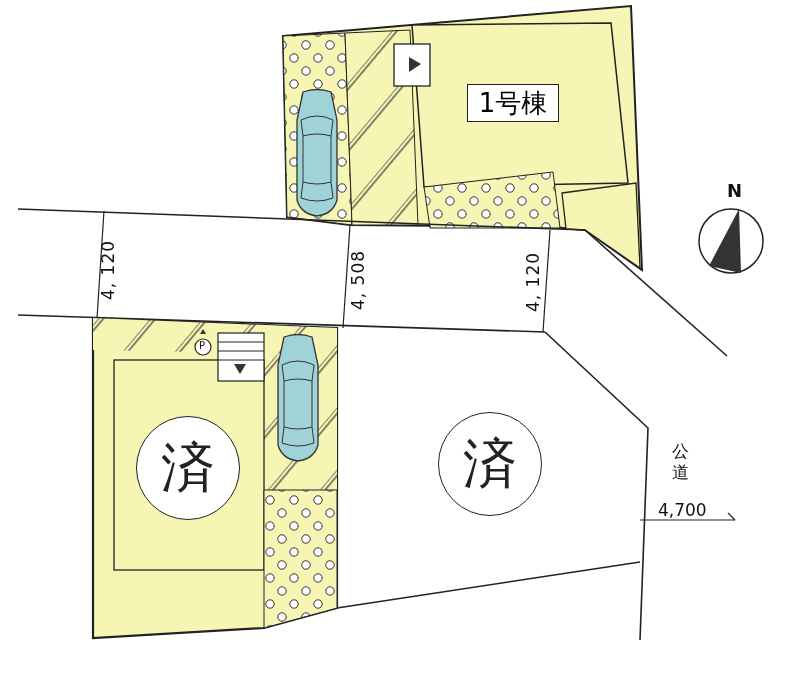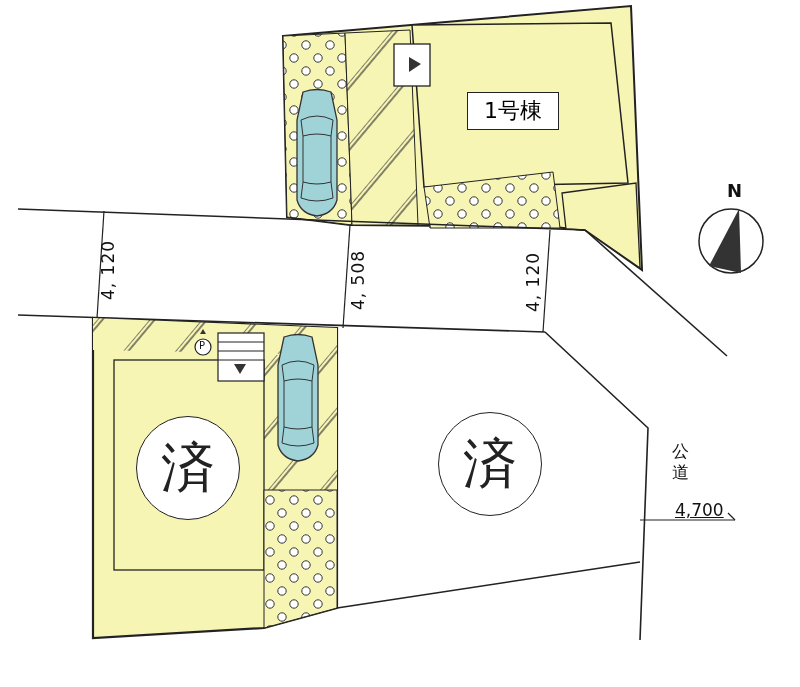--- a/index.html
+++ b/index.html
@@ -1,22 +1,22 @@
 <!DOCTYPE html>
 <html><head>
 <meta charset="utf-8">
 <style>
   html, body { margin:0; padding:0; background:#ffffff; }
   body { width:800px; height:687px; position:relative; overflow:hidden;
          font-family:"DejaVu Sans", "Liberation Sans", sans-serif; }
   #plan { position:absolute; left:0; top:0; width:800px; height:687px; }
   .lbl { position:absolute; color:#111; line-height:1; white-space:nowrap; }
   .dim-v { font-size:17px; transform:rotate(-90deg); transform-origin:left top; letter-spacing:1px; }
-  .house-label { position:absolute; left:467px; top:92px; width:90px; height:36px;
-                 border:1.5px solid #222; background:#fff; font-size:22px;
+  .house-label { position:absolute; left:467px; top:84px; width:90px; height:36px;
+                 border:1.5px solid #222; background:#fff; font-size:26px;
                  display:flex; align-items:center; justify-content:center; }
   .sold { position:absolute; width:102px; height:102px; border:1.5px solid #222; border-radius:50%;
           background:#fff; display:flex; align-items:center; justify-content:center;
           font-size:54px; color:#222; font-family:"DejaVu Sans", sans-serif; }
   .road { font-size:17px; }
   .north { position:absolute; left:727px; top:182px; font-size:18px; font-weight:bold; }
 </style>
 </head>
 <body>
 
@@ -95,16 +95,16 @@
 
 <div class="sold" style="left:136px;top:416px;">済</div>
 <div class="sold" style="left:438px;top:412px;">済</div>
 
 <div class="lbl dim-v" style="left:100px;top:300px;">4, 120</div>
 <div class="lbl dim-v" style="left:350px;top:310px;">4, 508</div>
 <div class="lbl dim-v" style="left:525px;top:312px;">4, 120</div>
 
 <div class="lbl road" style="left:672px;top:443px;">公</div>
 <div class="lbl road" style="left:672px;top:464px;">道</div>
-<div class="lbl road" style="left:675px;top:502px;text-decoration:underline;">4,700</div>
+<div class="lbl road" style="left:658px;top:502px;">4,700</div>
 
 <div class="lbl north">N</div>
 <div class="lbl" style="left:199px;top:341px;font-size:10px;">P</div>
 
 </body></html>

